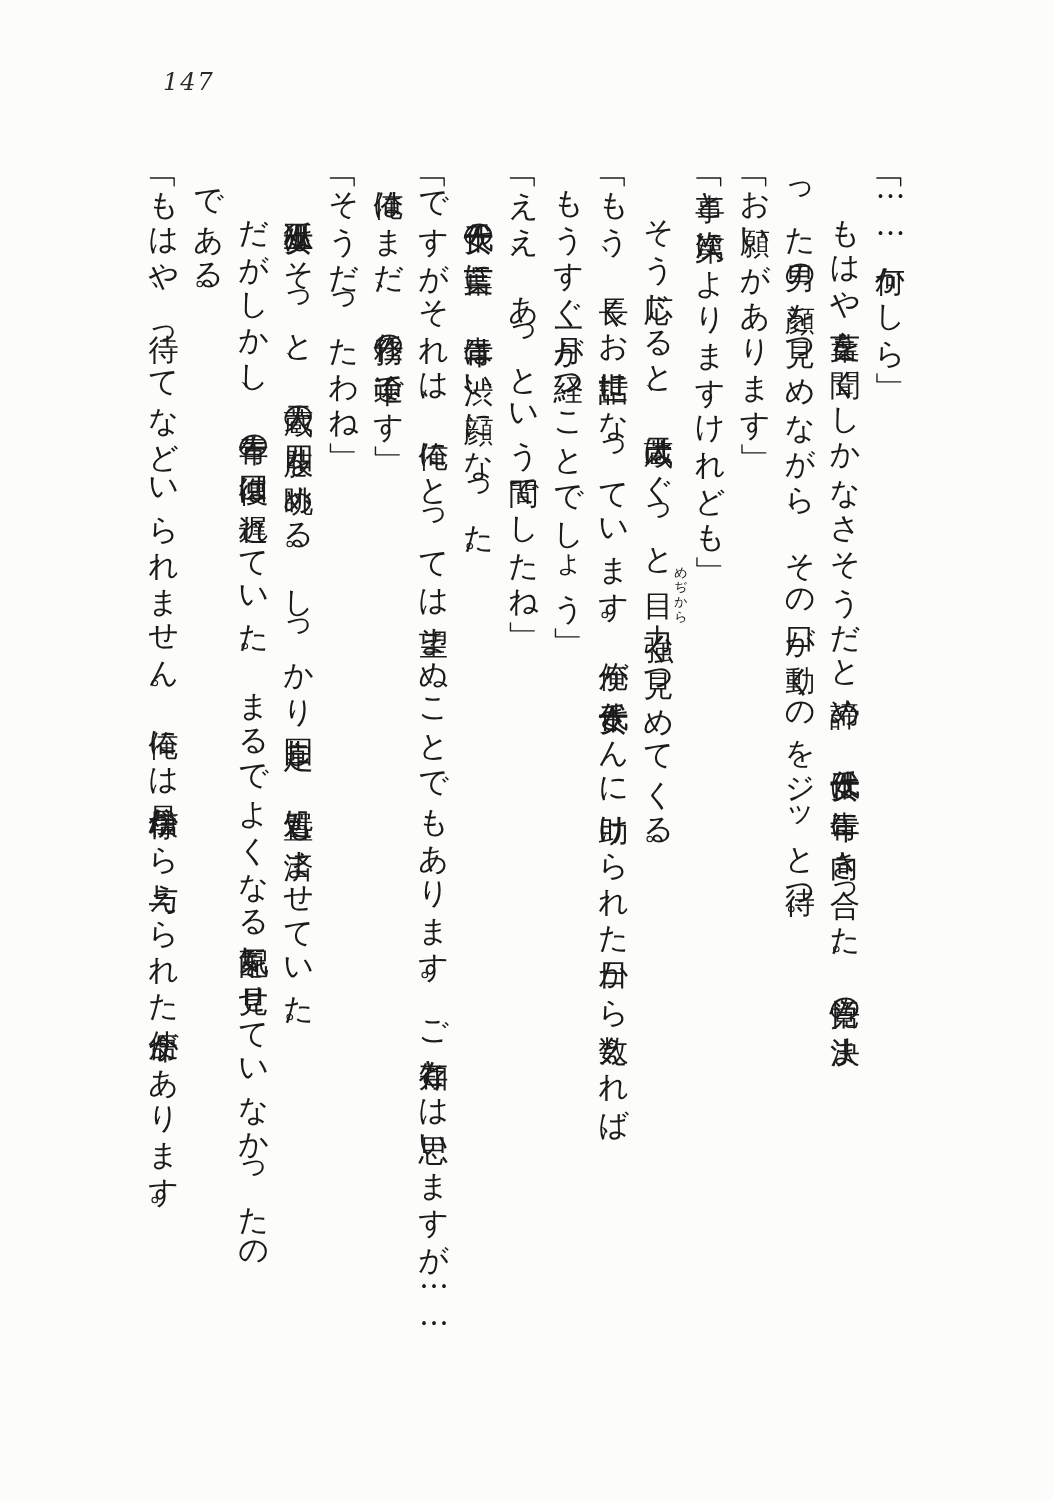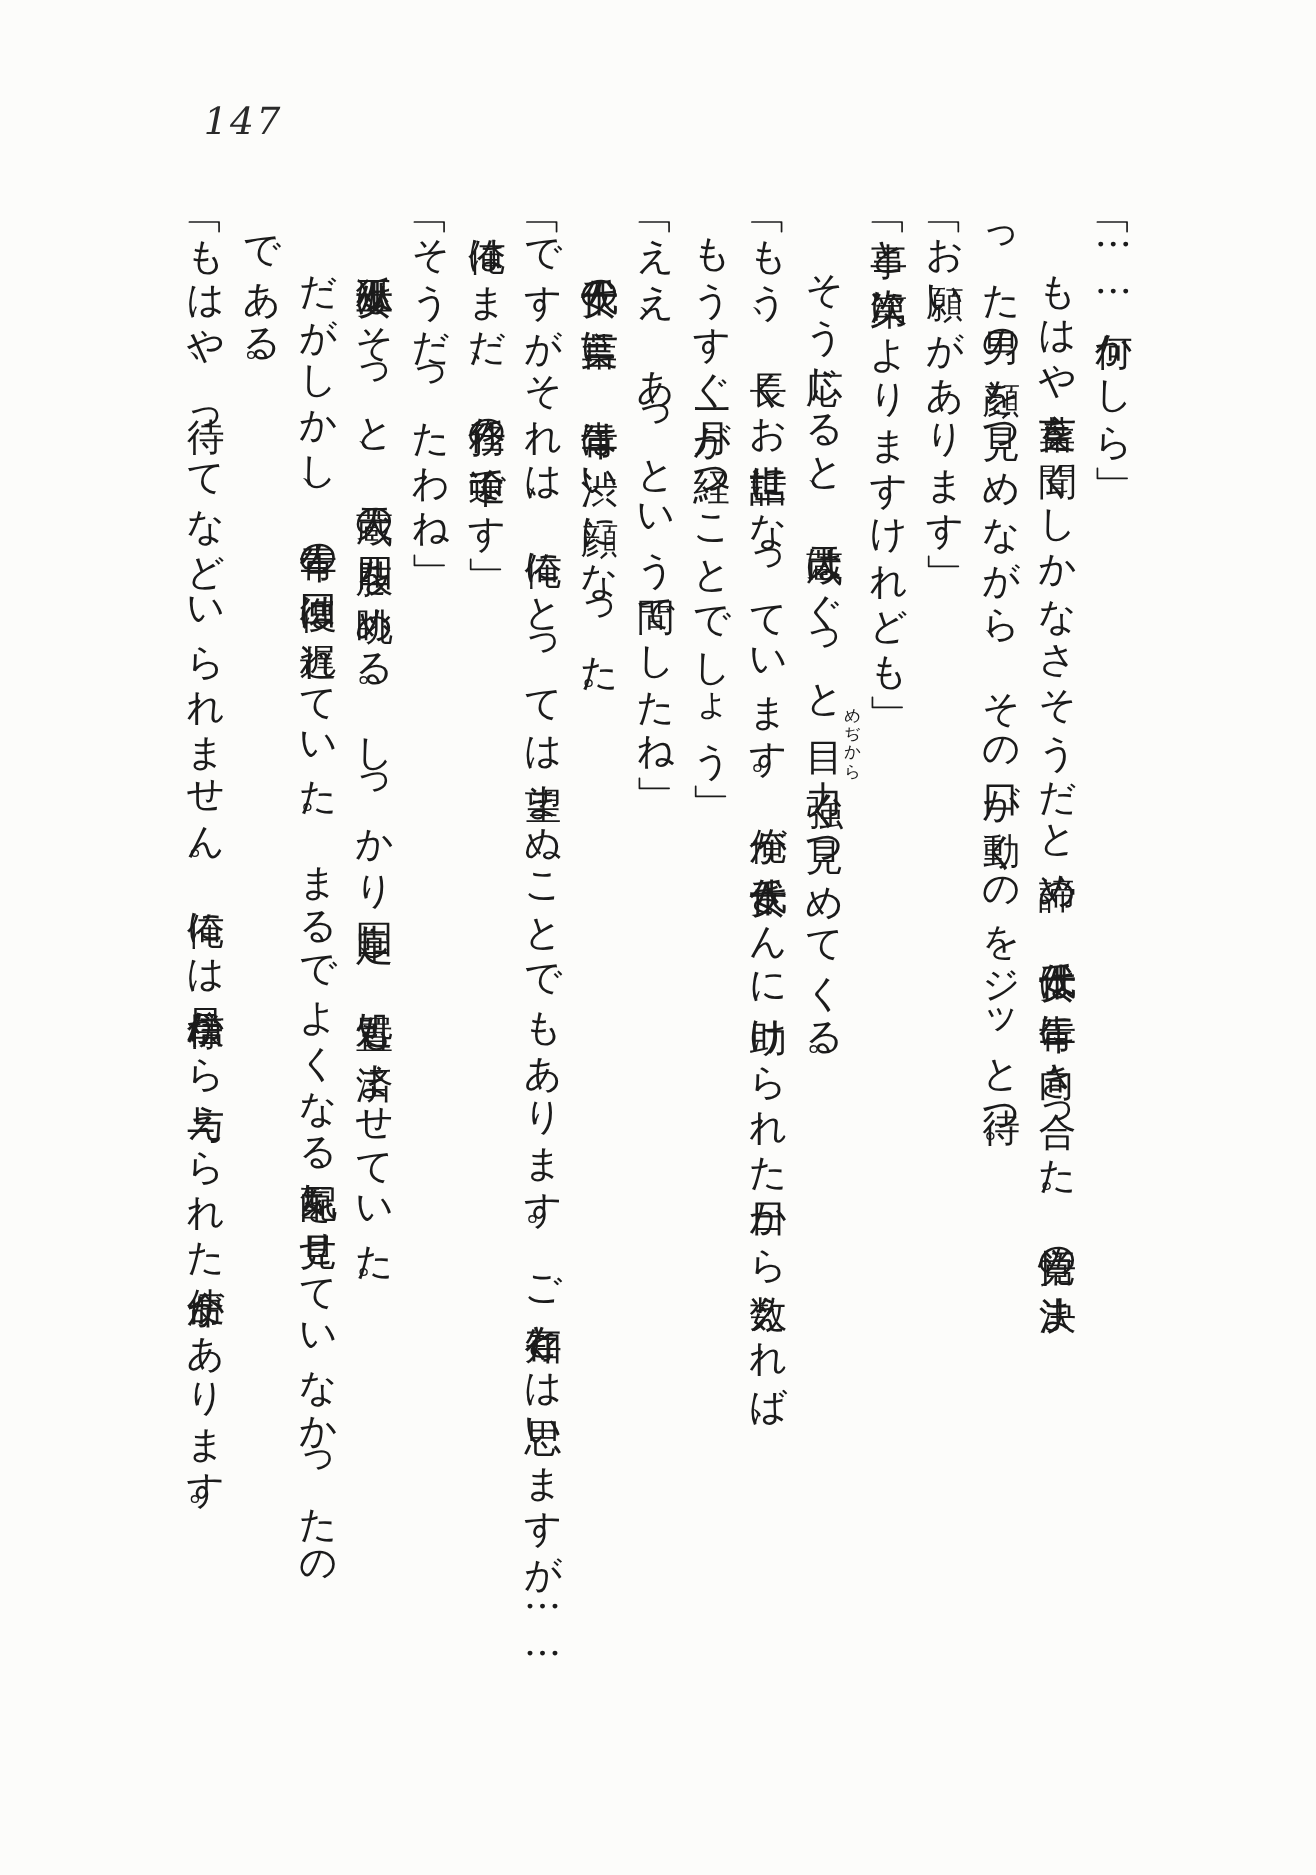--- a/index.html
+++ b/index.html
@@ -15,23 +15,23 @@
   .page {
     position: relative;
     width: 1053px;
     height: 1500px;
     background: #fcfcfa;
     color: #1b1b1b;
     overflow: hidden;
   }
   .page-number {
     position: absolute;
-    top: 80px;
+    top: 68px;
     left: 163px;
-    font-size: 30px;
+    font-size: 24px;
     font-style: italic;
     color: #2a2a2a;
     letter-spacing: 2px;
   }
   .text-block {
     position: absolute;
     top: 168px;
     right: 140px;
     height: 1190px;
     writing-mode: vertical-rl;

